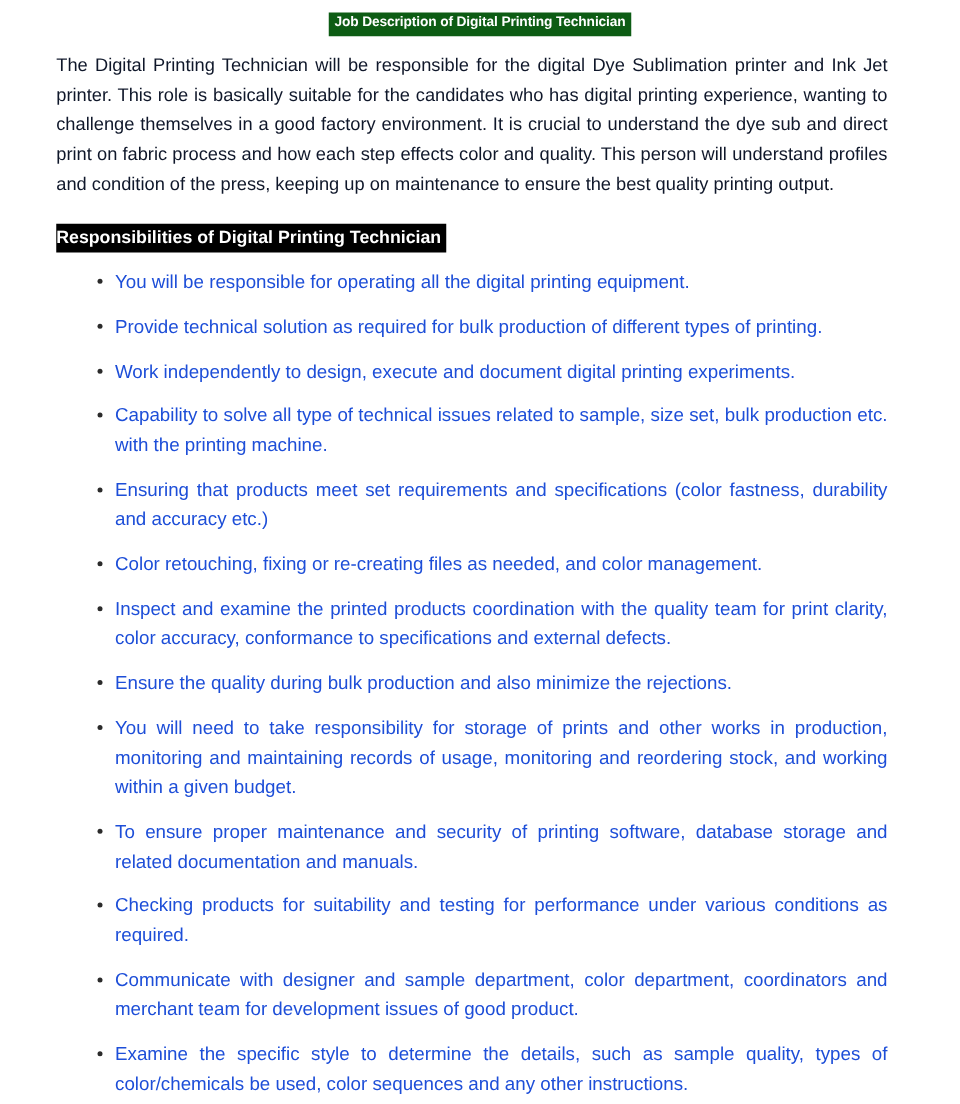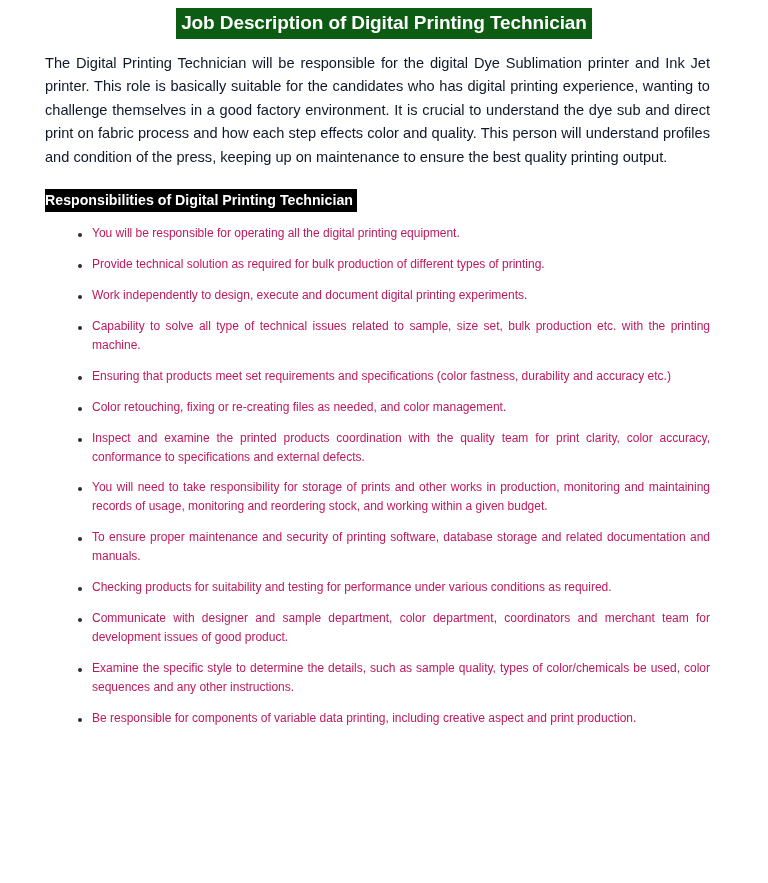--- a/index.html
+++ b/index.html
@@ -27,21 +27,21 @@
   .title-row {
     text-align: center;
     margin: 0;
     padding-top: 8px;
   }
   .doc-title {
     display: inline-block;
     background: #0d5c14;
     color: #ffffff;
     font-weight: bold;
-    font-size: 19px;
+    font-size: 11px;
     line-height: 1.45;
     padding: 1px 5px 2px 5px;
     letter-spacing: -0.1px;
     white-space: nowrap;
   }
 
   
   .intro {
     margin: 13px 58px 0 45px;
     font-size: 14.6px;
@@ -69,25 +69,25 @@
   
   ul.resp-list {
     list-style: none;
     margin: 12px 58px 0 0;
     padding: 0;
   }
   ul.resp-list > li {
     position: relative;
     margin: 0 0 12px 0;
     padding-left: 92px;
-    font-size: 12px;
+    font-size: 15px;
     line-height: 1.58;
     text-align: justify;
     text-justify: inter-word;
-    color: #be185d;
+    color: #1d4ed8;
   }
   ul.resp-list > li::before {
     content: "";
     position: absolute;
     left: 78px;
     top: 9px;
     width: 4px;
     height: 4px;
     border-radius: 50%;
     background: #2b2b2b;
@@ -109,20 +109,21 @@
   </div>
 
   <ul class="resp-list">
       <li>You will be responsible for operating all the digital printing equipment.</li>
       <li>Provide technical solution as required for bulk production of different types of printing.</li>
       <li>Work independently to design, execute and document digital printing experiments.</li>
       <li>Capability to solve all type of technical issues related to sample, size set, bulk production etc. with the printing machine.</li>
       <li>Ensuring that products meet set requirements and specifications (color fastness, durability and accuracy etc.)</li>
       <li>Color retouching, fixing or re-creating files as needed, and color management.</li>
       <li>Inspect and examine the printed products coordination with the quality team for print clarity, color accuracy, conformance to specifications and external defects.</li>
+      <li>Ensure the quality during bulk production and also minimize the rejections.</li>
       <li>You will need to take responsibility for storage of prints and other works in production, monitoring and maintaining records of usage, monitoring and reordering stock, and working within a given budget.</li>
       <li>To ensure proper maintenance and security of printing software, database storage and related documentation and manuals.</li>
       <li>Checking products for suitability and testing for performance under various conditions as required.</li>
       <li>Communicate with designer and sample department, color department, coordinators and merchant team for development issues of good product.</li>
       <li>Examine the specific style to determine the details, such as sample quality, types of color/chemicals be used, color sequences and any other instructions.</li>
       <li>Be responsible for components of variable data printing, including creative aspect and print production.</li>
     </ul>
 
 </div>
 

